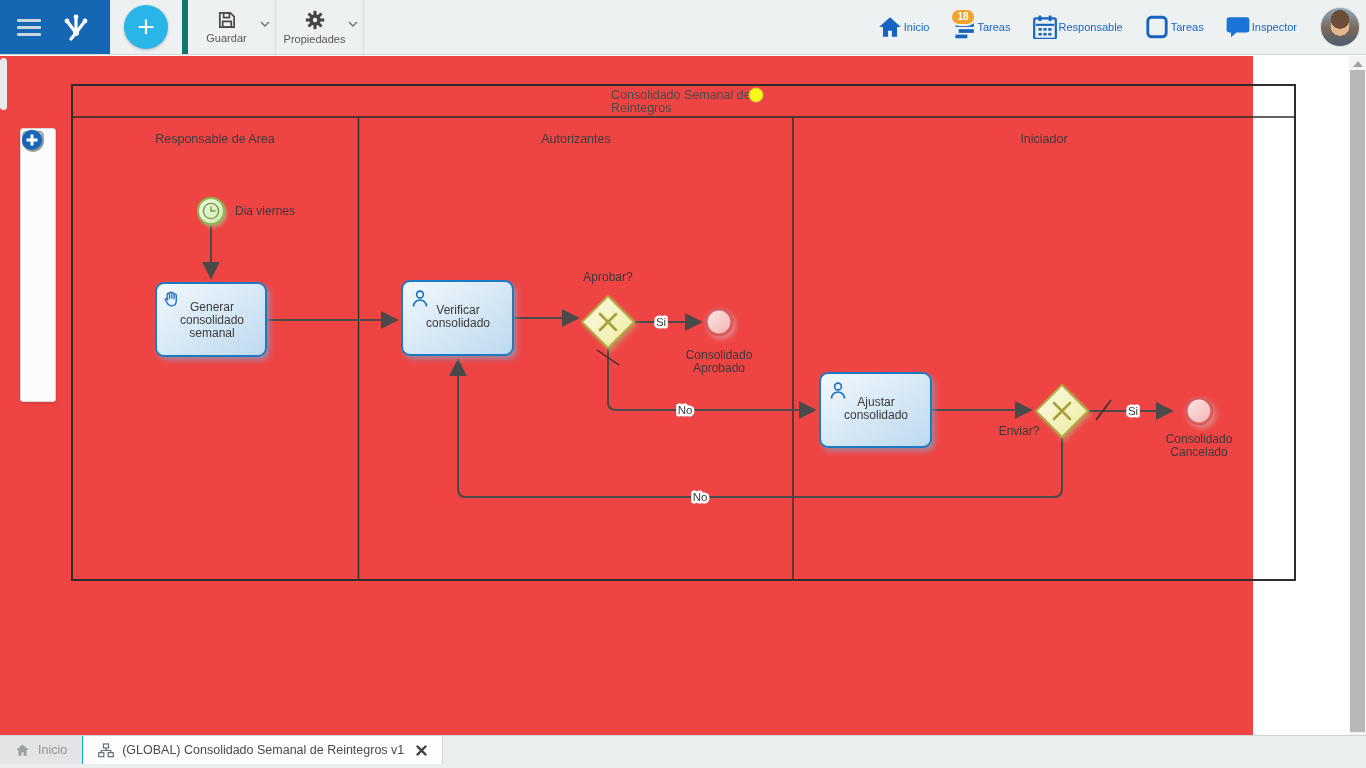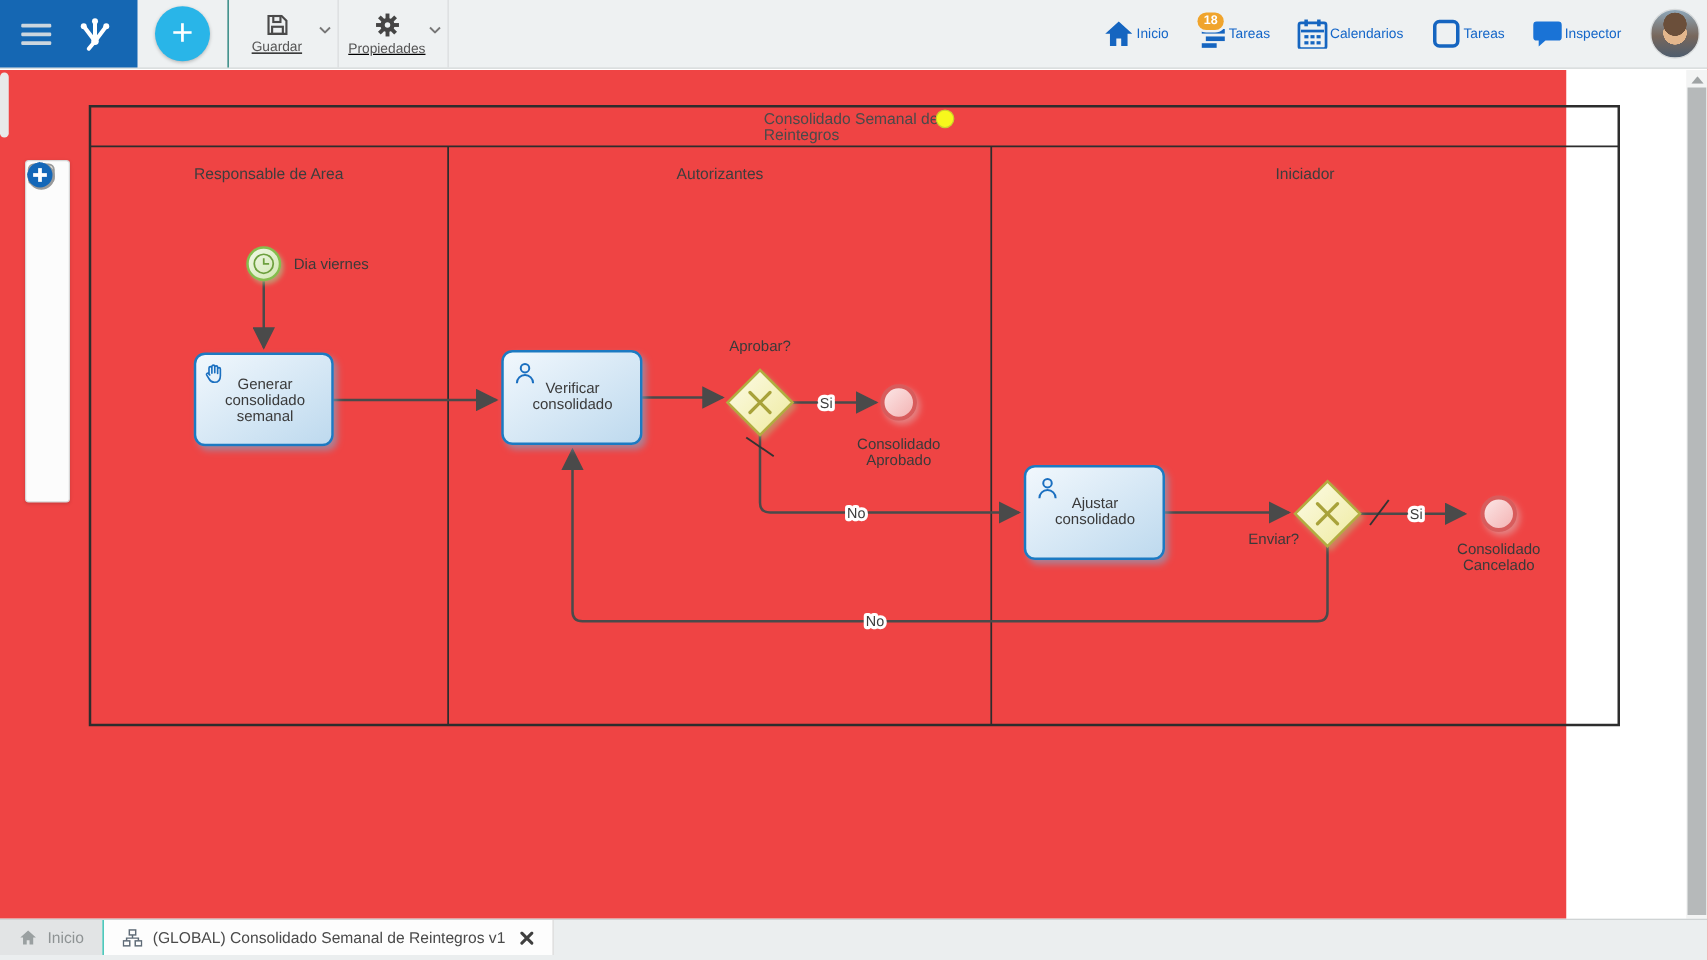--- a/index.html
+++ b/index.html
@@ -7,21 +7,21 @@
        font-family:"Liberation Sans",sans-serif;-webkit-font-smoothing:antialiased;}
   
   .topbar{position:absolute;top:0;left:0;width:1366px;height:55px;background:#eef1f2;
           border-bottom:1px solid #d3d7d8;display:flex;align-items:stretch;box-sizing:border-box;z-index:20;}
   .brand{width:110px;background:#1567b3;display:flex;align-items:center;justify-content:space-evenly;cursor:pointer;}
   .burger{width:24px;height:17px;display:flex;flex-direction:column;justify-content:space-between;}
   .burger span{display:block;height:3px;background:#ccd6de;border-radius:1px;}
   .addwrap{display:flex;align-items:center;padding:0 14px;}
   .add-btn{width:44px;height:44px;border-radius:50%;background:#29b5e8;color:#fff;font-size:30px;line-height:1;
            display:flex;align-items:center;justify-content:center;box-shadow:0 1px 3px rgba(0,0,0,.25);cursor:pointer;}
-  .tools{display:flex;border-left:1px solid #0f766e;text-decoration:underline;}
+  .tools{display:flex;border-left:6px solid #0f766e;}
   .tool-btn{border-right:1px solid #d9dcdd;position:relative;display:flex;flex-direction:column;align-items:center;
             justify-content:center;gap:2px;padding:3px 16px 3px 6px;box-sizing:border-box;cursor:pointer;min-width:88px;max-width:100px;}
   .tool-btn .lbl{font-size:11px;color:#555;text-align:center;line-height:1.15;max-width:74px;}
   .tool-chevron{position:absolute;right:5px;top:21px;}
   .nav{margin-left:auto;display:flex;align-items:center;gap:21px;padding-right:6px;}
   .nav-item{display:flex;flex-direction:row;align-items:center;font-size:11px;color:#1466c8;
             position:relative;cursor:pointer;min-width:38px;gap:1px;}
   .badge{position:absolute;top:-5px;left:2px;background:#f0a42c;color:#fff;font-size:10px;font-weight:bold;
          border-radius:9px;padding:2px 5px;line-height:1;box-shadow:0 0 0 2px #eef1f2;}
   .avatar{width:38px;height:38px;border-radius:50%;margin-left:2px;cursor:pointer;border:1px solid #d8dbdc;
@@ -147,21 +147,21 @@
             <rect x="15.4" y="0.5" width="2.6" height="5"></rect>
           <rect x="3.5" y="8" width="17" height="2"></rect>
           <rect x="6" y="12" width="3" height="2.4"></rect>
             <rect x="10.5" y="12" width="3" height="2.4"></rect>
             <rect x="15" y="12" width="3" height="2.4"></rect>
           <rect x="6" y="16.5" width="3" height="2.4"></rect>
             <rect x="10.5" y="16.5" width="3" height="2.4"></rect>
             <rect x="15" y="16.5" width="3" height="2.4"></rect>
         </g>
       </svg>
-      <span>Calendarios</span>
+      <span>Responsable</span>
     </div>
     <div class="nav-item">
       <svg width="26" height="24" viewBox="0 0 24 22">
         <rect x="3.5" y="2" width="17" height="18" rx="3.5" fill="none" stroke="#1565c0" stroke-width="2.6"></rect>
       </svg>
       <span>Tareas</span>
     </div>
     <div class="nav-item">
       <svg width="26" height="24" viewBox="0 0 24 22">
         <path d="M4 2 h16 a2.5 2.5 0 0 1 2.5 2.5 v9 a2.5 2.5 0 0 1 -2.5 2.5 h-9.5 l-5 4.5 v-4.5 h-1.5 a2.5 2.5 0 0 1 -2.5 -2.5 v-9 A2.5 2.5 0 0 1 4 2 z" fill="#1a73d6"></path>

